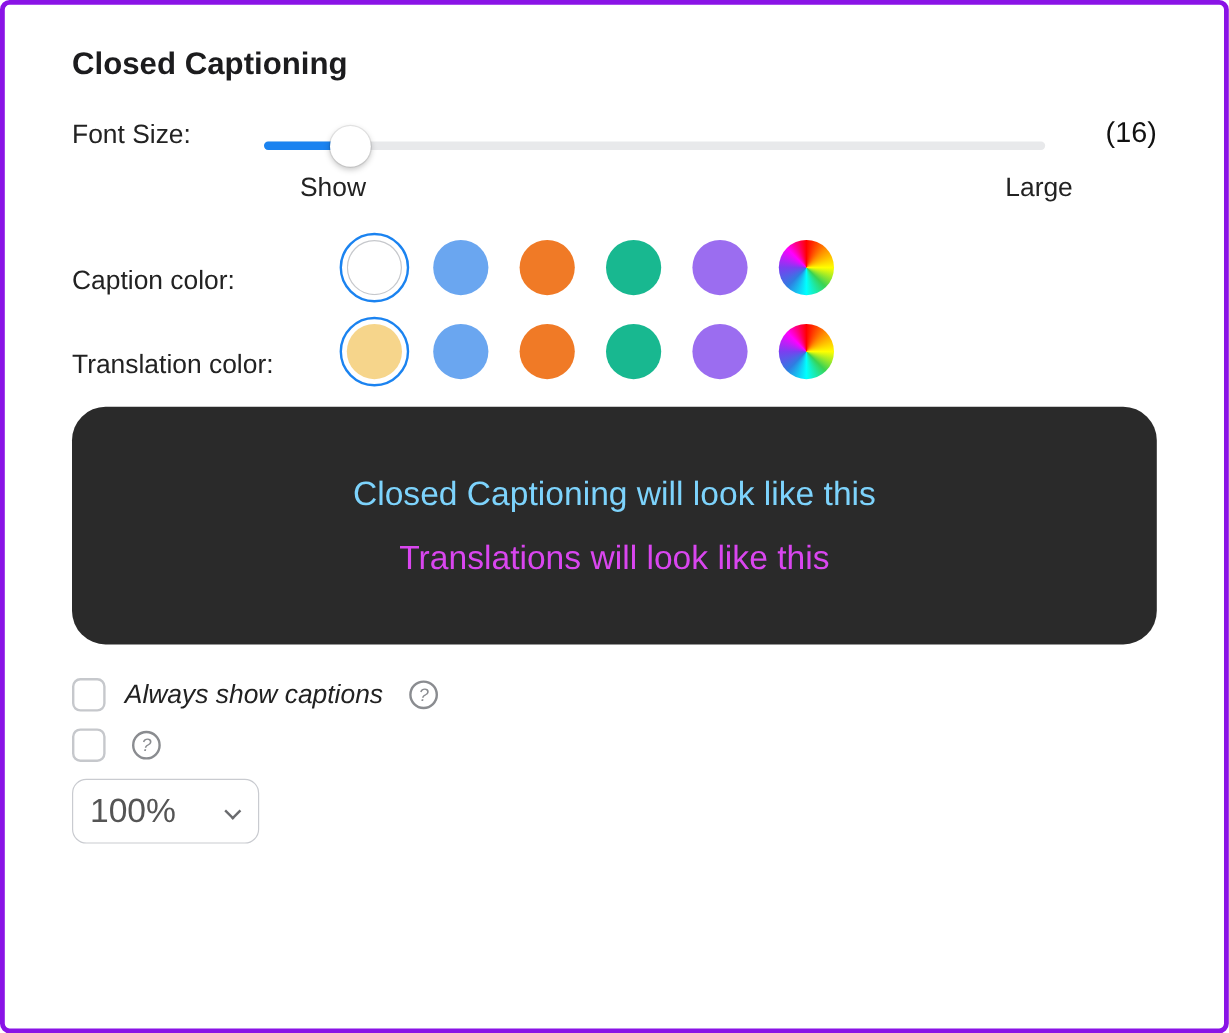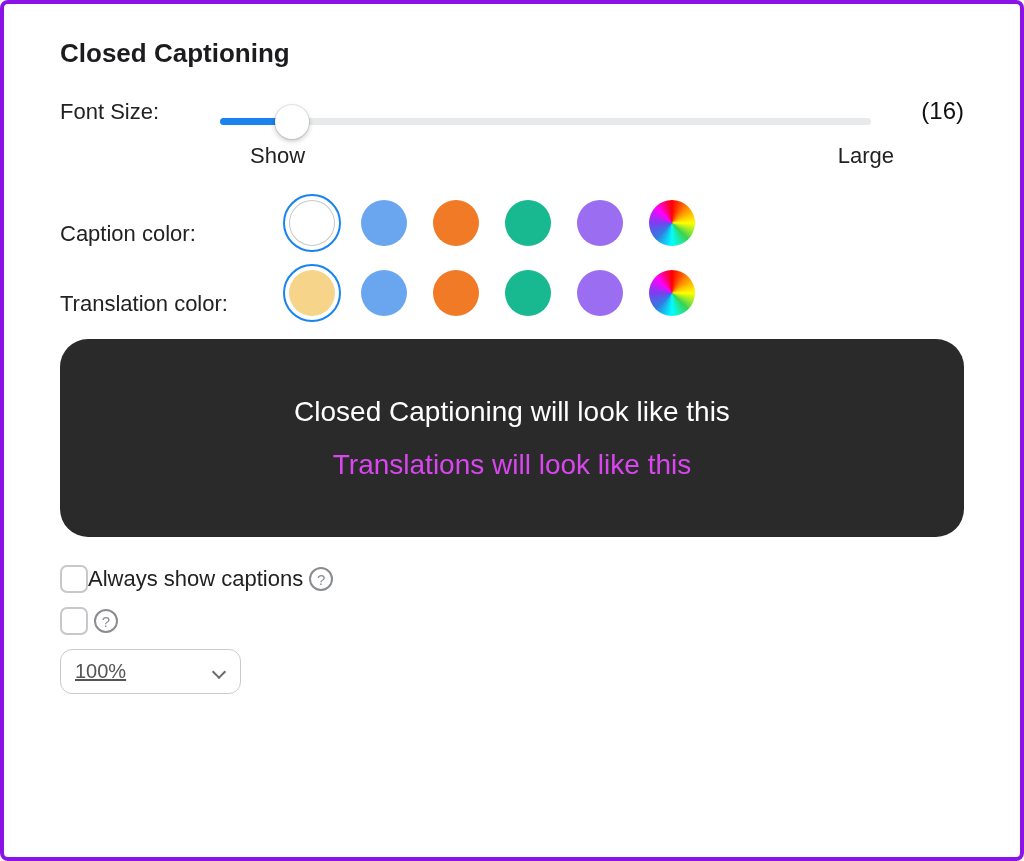--- a/index.html
+++ b/index.html
@@ -50,38 +50,38 @@
   .swatch.selected::before {
     content:""; position:absolute; inset:-5px;
     border:2px solid #1b83f0; border-radius:50%;
   }
   .swatch-inner { position:absolute; inset:1px; border-radius:50%; overflow:hidden; }
   .preview {
     background:#2a2a2a; color:#fff; border-radius:28px;
     padding:46px 20px; text-align:center; margin:10px 0 28px 0;
   }
   .preview-line { font-size:28px; line-height:1.9; }
-  .check-row { display:flex; align-items:center; gap:0; margin-bottom:14px; }
+  .check-row { display:flex; align-items:center; gap:16px; margin-bottom:14px;font-style:italic; }
   .checkbox {
     width:28px; height:28px; border:2px solid #c6c8cc; border-radius:7px;
     background:#fff; cursor:pointer;
   }
   .check-label { font-size:22px; color:#222; }
   .help {
     width:24px; height:24px; border:2px solid #8a8c90; border-radius:50%;
     color:#8a8c90; font-size:15px; display:flex; align-items:center; justify-content:center;
     cursor:pointer; margin-left:6px;
   }
   .chat-size-header { display:flex; align-items:baseline; gap:12px; margin-top:30px; margin-bottom:20px;}
   .chat-size-title { font-size:24px; font-weight:700; }
   .chat-shortcut { color:#6a6b6e; font-size:22px; }
   .select-box {
     display:flex; align-items:center; justify-content:space-between;
-    width:181px; padding:10px 14px; border:1.5px solid #c9cbd0; border-radius:12px;
-    font-size:20px; color:#555; cursor:pointer;text-decoration:underline;
+    width:156px; padding:10px 14px; border:1.5px solid #c9cbd0; border-radius:12px;
+    font-size:28px; color:#555; cursor:pointer;
   }
   .chevron { border:solid #6a6b6e; border-width:0 2px 2px 0; display:inline-block; padding:4px; transform:rotate(45deg); margin-right:2px;}
 </style>
 </head>
 <body>
 
 <div class="panel">
   <h2 class="section-title">Closed Captioning</h2>
 
   <div class="row font-size-row">
@@ -142,21 +142,21 @@
         <div class="swatch">
           <div class="swatch-inner" style="background: rgb(155, 109, 240);"></div>
         </div>
         <div class="swatch">
           <div class="swatch-inner" style="background: conic-gradient(red, rgb(255, 140, 0), yellow, rgb(57, 211, 83), cyan, rgb(47, 125, 225), rgb(122, 63, 240), magenta, red);"></div>
         </div>
       </div>
   </div>
 
   <div class="preview">
-    <div class="preview-line" id="preview-caption" style="color: #ffffff;">Closed Captioning will look like this</div>
+    <div class="preview-line" id="preview-caption" style="color: #7dd3fc;">Closed Captioning will look like this</div>
     <div class="preview-line" id="preview-translation" style="color: #d946ef;">Translations will look like this</div>
   </div>
 
   <div class="check-row">
     <div class="checkbox"></div>
     <div class="check-label">Always show captions</div>
     <div class="help">?</div>
   </div>
 
   <div class="check-row">

